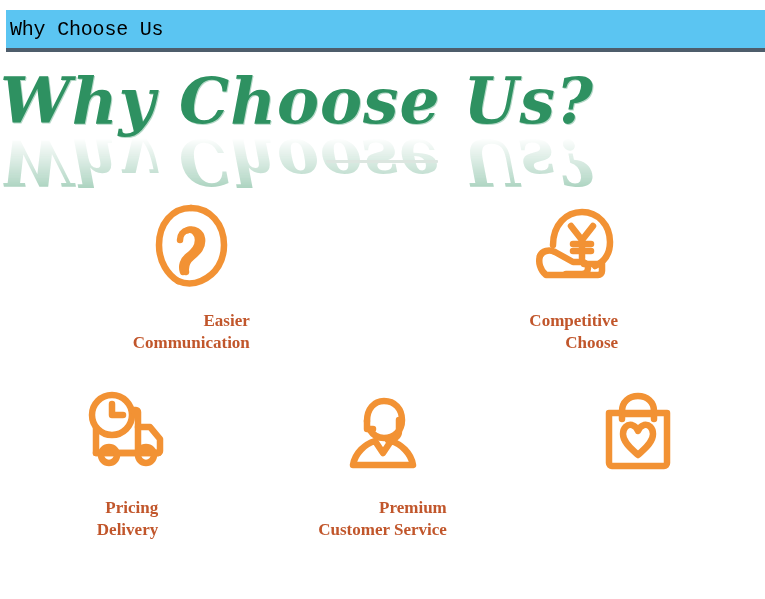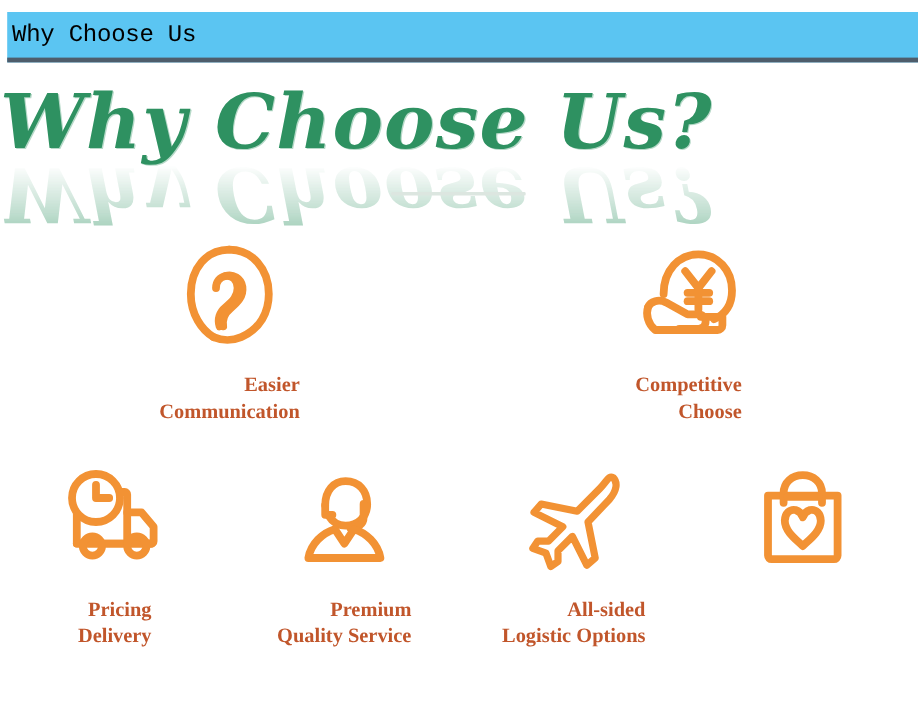--- a/index.html
+++ b/index.html
@@ -202,32 +202,23 @@
     <div class="feature-cell">
       <div class="feature-icon">
         <svg width="92" height="92" viewBox="0 0 92 92" fill="none" stroke="#F29234" stroke-width="6.5" stroke-linecap="round" stroke-linejoin="round">
           <path d="M30 34 C30 22 37 14 47 14 C58 14 65 22 65 33 C65 44 57 51 47 51 C41 51 36 48 33 43"></path>
           <path d="M30 34 V42 H36"></path>
           <path d="M62 33 V44 C62 50 57 53 51 53"></path>
           <path d="M16 78 C18 66 28 57 38 54 L46 66 L54 54 C64 57 74 66 76 78 Z"></path>
         </svg>
       </div>
       <div class="feature-label">Premium
-Quality Service</div>
-    </div>
-
-    <div class="feature-cell">
-      <div class="feature-icon">
-        <svg width="92" height="92" viewBox="0 0 92 92" fill="none" stroke="#F29234" stroke-width="6" stroke-linecap="round" stroke-linejoin="round">
-          <path d="M79 11 C83 15 82 22 76 29 L58 48 L64 78 L57 84 L45 60 L33 72 L33 81 L27 85 L23 74 L12 70 L16 64 H25 L37 52 L13 40 L19 33 L49 39 L68 20 C74 14 75 9 79 11 Z"></path>
-        </svg>
-      </div>
-      <div class="feature-label">All-sided
-Logistic Options</div>
-    </div>
+Customer Service</div>
+    </div>
+
 
     <div class="feature-cell">
       <div class="feature-icon">
         <svg width="92" height="92" viewBox="0 0 92 92" fill="none" stroke="#F29234" stroke-width="6.5" stroke-linecap="round" stroke-linejoin="round">
           <path d="M17 26 H75 V76 a3 3 0 0 1 -3 3 H20 a3 3 0 0 1 -3 -3 Z"></path>
           <path d="M30 32 V24 C30 15 37 9 46 9 C55 9 62 15 62 24 V32"></path>
           <line x1="33" y1="27" x2="59" y2="27"></line>
           <path d="M46 68 C41 63 31 56 31 47 C31 41 35 37 40 38 C43 39 45 41 46 44 C47 41 49 39 52 38 C57 37 61 41 61 47 C61 56 51 63 46 68 Z"></path>
         </svg>
       </div>

